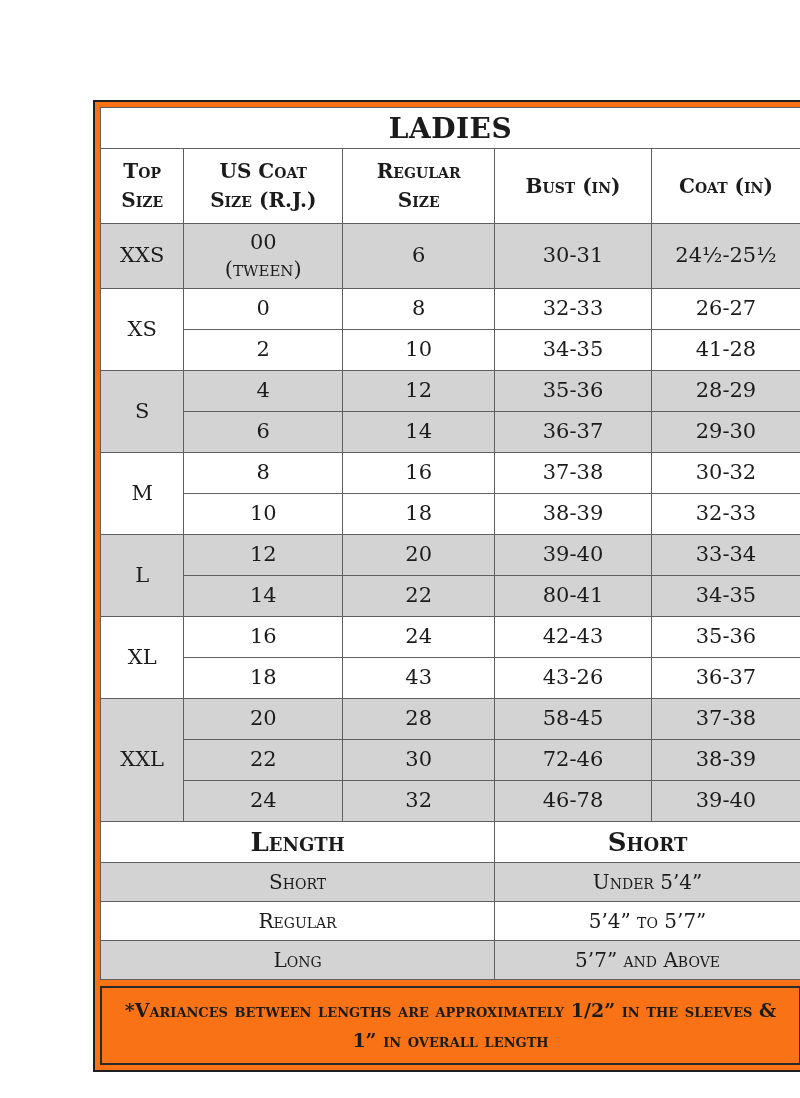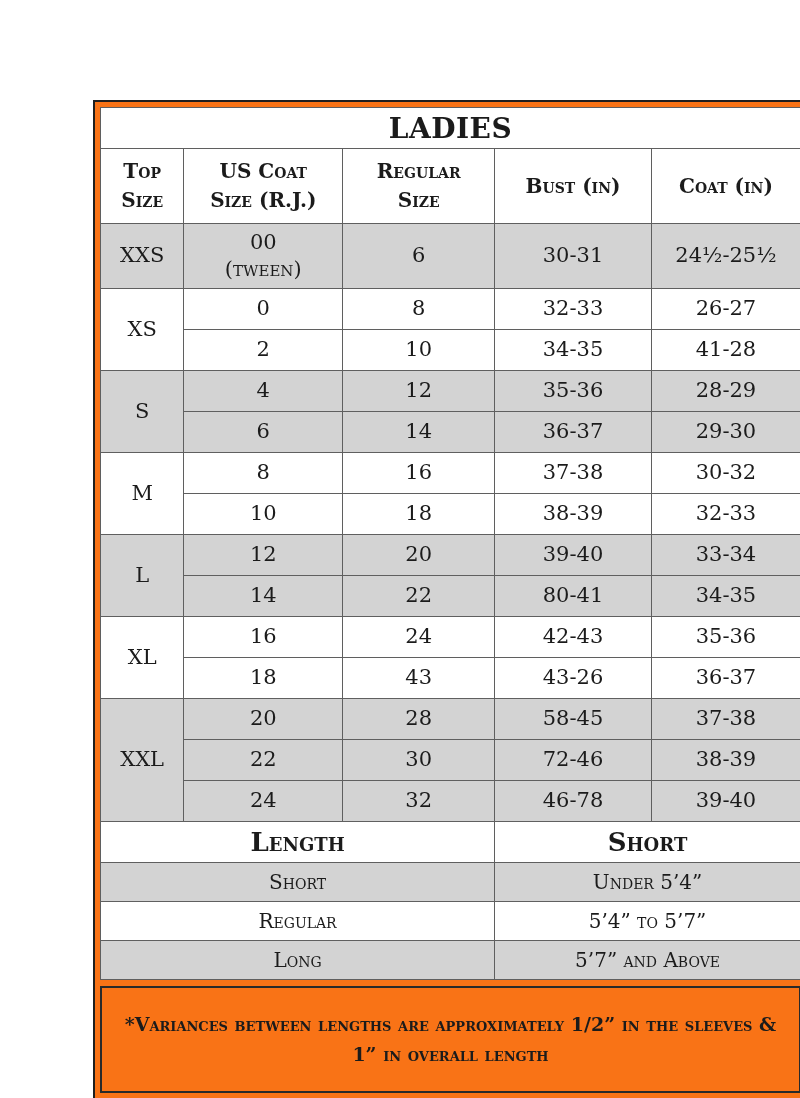--- a/index.html
+++ b/index.html
@@ -78,21 +78,21 @@
     border: 2px solid #2a2a2a;
     min-height: 58px;
     display: flex;
     align-items: center;
     justify-content: center;
     text-align: center;
     font-size: 19px;
     font-weight: bold;
     font-variant-caps: small-caps;
     line-height: 1.6;
-    padding: 21px 14px;
+    padding: 7px 14px;
     box-sizing: border-box;
   }
 </style>
 </head>
 <body>
 
 <div class="frame">
   <table class="size-table">
     <colgroup>
       <col class="c1">

